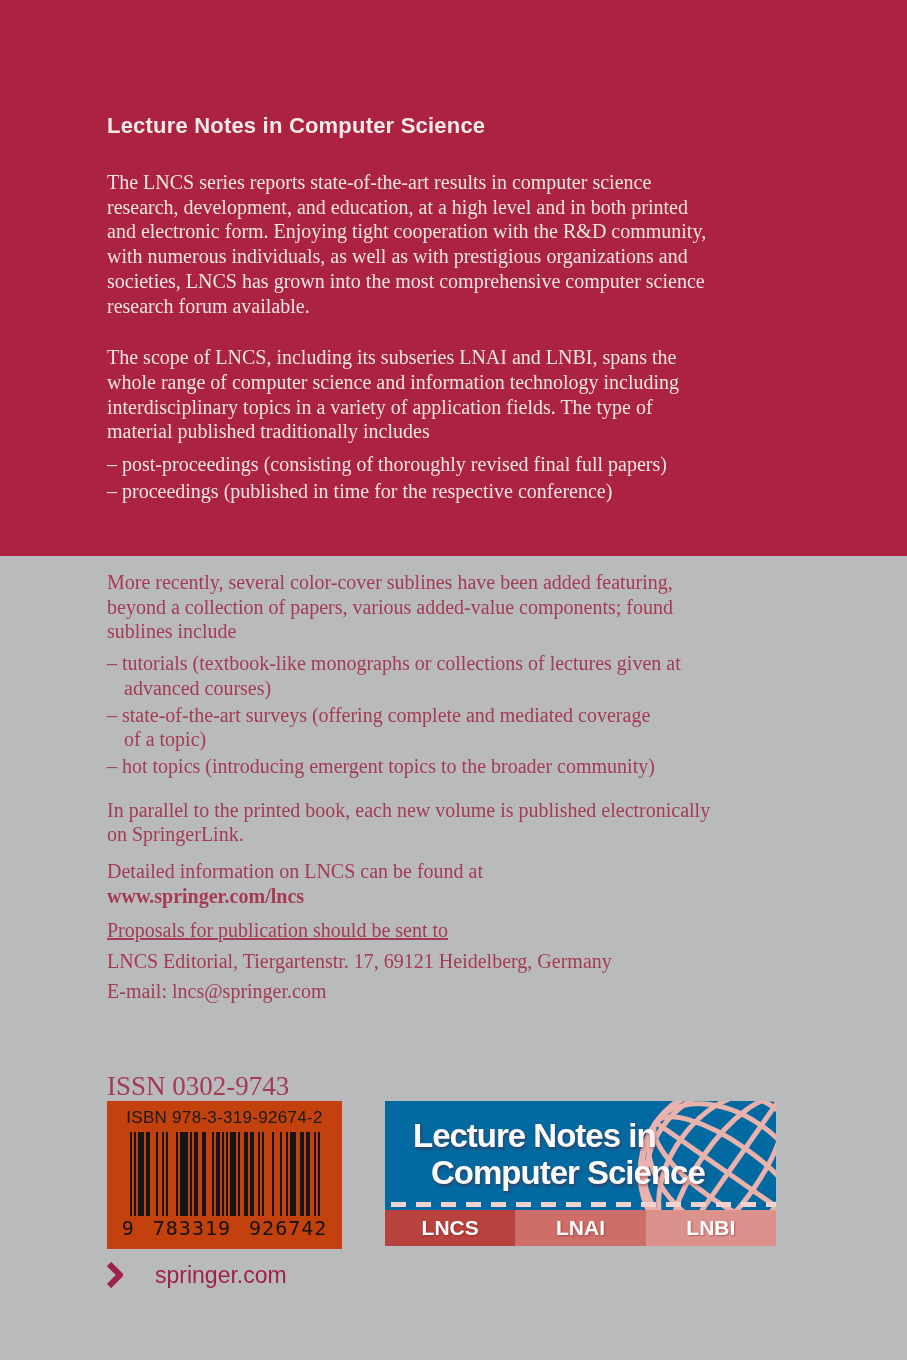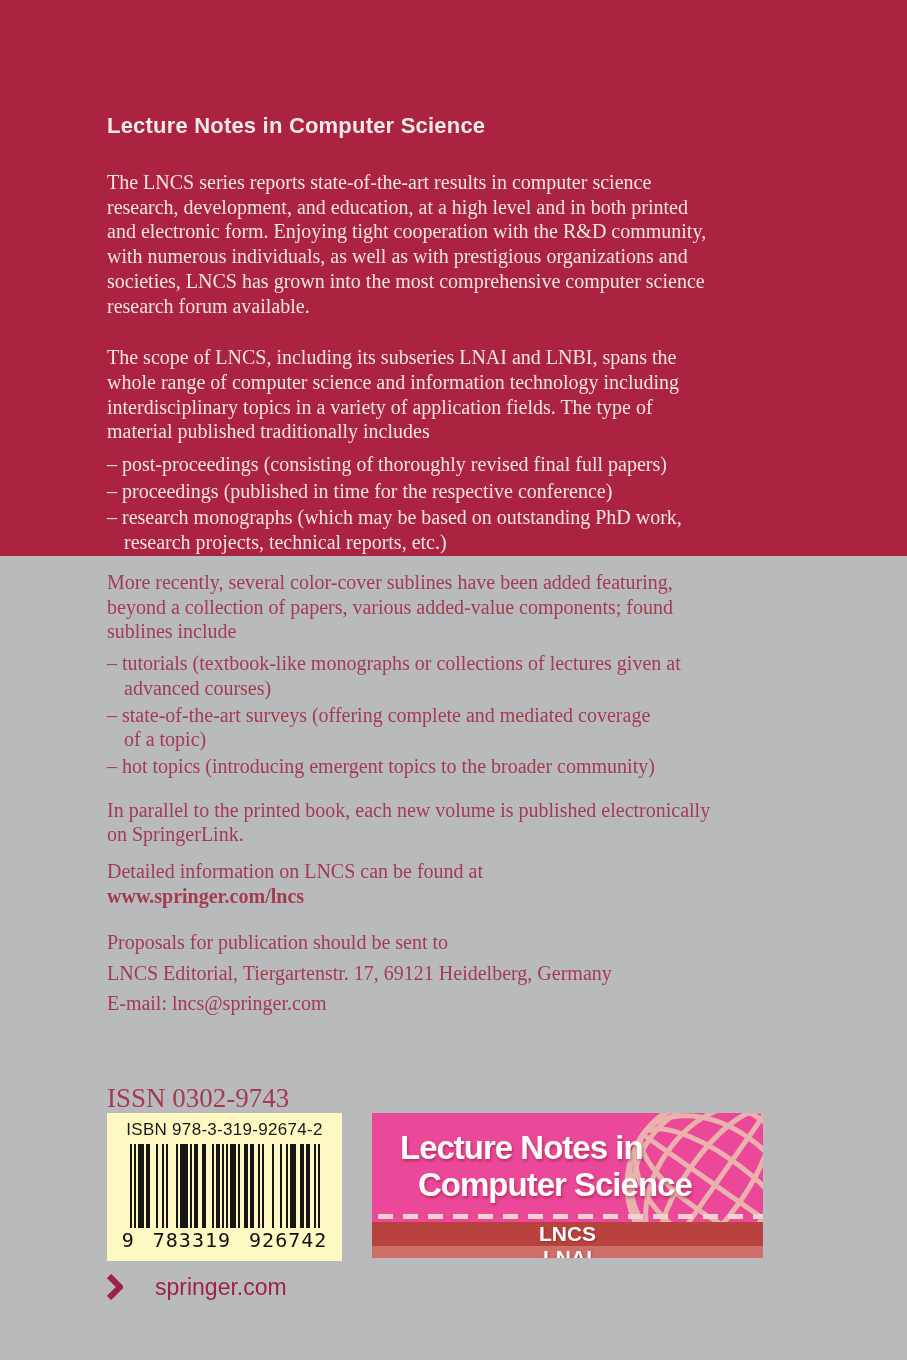--- a/index.html
+++ b/index.html
@@ -21,49 +21,49 @@
 
   
   .gray{box-sizing:border-box;width:907px;height:804px;background:#B9BABC;
         padding:14px 105px 0 107px;}
   .body-red{color:#A43B52;font-size:20px;line-height:24.7px;}
   .gray p{margin:0;}
   .gray .gb{margin-top:7px;}
   .gray .p-parallel{margin-top:19px;}
   .gray .blk-detailed{margin-top:12px;}
   .url-bold{font-weight:bold;}
-  .gray .p-proposals{margin-top:22px;}
+  .gray .p-proposals{margin-top:10px;text-decoration:underline;}
   .gray .p-address{margin-top:6px;}
   .gray .p-email{margin-top:5px;}
   .issn{margin-top:70px;color:#A43B52;font-size:27px;line-height:25px;}
 
   
   .media-row{margin-top:2px;display:flex;align-items:flex-start;}
-  .barcode-box{box-sizing:border-box;width:235px;height:148px;background:#fef9c3;
+  .barcode-box{box-sizing:border-box;width:235px;height:148px;background:#c2410c;
         padding-top:8px;text-align:center;}
   .isbn-label{font-family:"Liberation Sans", sans-serif;font-size:17px;line-height:18px;
         color:#1A1A1A;letter-spacing:0.3px;}
   .bars{display:flex;height:84px;width:190px;margin:5px auto 0;}
   .bar{flex:0 0 2px;}
   .bar.on{background:#161616;}
   .barcode-digits{margin-top:1px;font-family:"DejaVu Sans Mono", monospace;font-size:20px;
         line-height:22px;color:#111;word-spacing:5px;letter-spacing:1px;}
 
-  .lncs-logo{position:relative;box-sizing:border-box;width:391px;height:145px;margin-left:30px;
-        background:#ec4899;overflow:hidden;}
+  .lncs-logo{position:relative;box-sizing:border-box;width:391px;height:145px;margin-left:43px;
+        background:#0369a1;overflow:hidden;}
   .globe{position:absolute;top:-28px;right:-52px;z-index:0;}
   .logo-title{position:relative;z-index:1;padding:16px 0 0 28px;
         font-family:"Liberation Sans", sans-serif;font-weight:bold;color:#FDFBFA;
         font-size:33px;line-height:37px;letter-spacing:-1px;
         text-shadow:1px 2px 3px rgba(110,15,20,0.45);}
   .logo-title .lt2{padding-left:18px;}
   .dashes{position:absolute;left:6px;right:0;bottom:39px;height:5px;z-index:2;
         background:repeating-linear-gradient(90deg,#F2D3D0 0 15px,rgba(0,0,0,0) 15px 25px);}
   .tabs{position:absolute;left:0;right:0;bottom:0;height:36px;display:flex;z-index:2;
-        font-family:"Liberation Sans", sans-serif;font-weight:bold;color:#FFFFFF;font-size:21px;flex-direction:column;}
+        font-family:"Liberation Sans", sans-serif;font-weight:bold;color:#FFFFFF;font-size:21px;}
   .tab{flex:1;display:flex;align-items:center;justify-content:center;
         text-shadow:1px 1px 2px rgba(110,15,20,0.4);}
   .tab-lncs{background:#B8423E;}
   .tab-lnai{background:#CD6E69;}
   .tab-lnbi{background:#DB918C;}
 
   
   .springer-row{margin-top:13px;display:flex;align-items:center;gap:23px;}
   .chev{margin-right:9px;}
   .springer-text{font-family:"Liberation Sans", sans-serif;font-size:23px;color:#9E2148;}
@@ -81,22 +81,20 @@
 with numerous individuals, as well as with prestigious organizations and
 societies, LNCS has grown into the most comprehensive computer science
 research forum available.</p>
     <p class="pre body-light p2">The scope of LNCS, including its subseries LNAI and LNBI, spans the
 whole range of computer science and information technology including
 interdisciplinary topics in a variety of application fields. The type of
 material published traditionally includes</p>
     <div class="bullets body-light">
       <div class="pre bullet">– post-proceedings (consisting of thoroughly revised final full papers)</div>
       <div class="pre bullet">– proceedings (published in time for the respective conference)</div>
-      <div class="pre bullet">– research monographs (which may be based on outstanding PhD work,
-research projects, technical reports, etc.)</div>
     </div>
   </section>
 
   <section class="gray">
     <p class="pre body-red">More recently, several color-cover sublines have been added featuring,
 beyond a collection of papers, various added-value components; found
 sublines include</p>
     <div class="bullets body-red gb">
       <div class="pre bullet">– tutorials (textbook-like monographs or collections of lectures given at
 advanced courses)</div>

